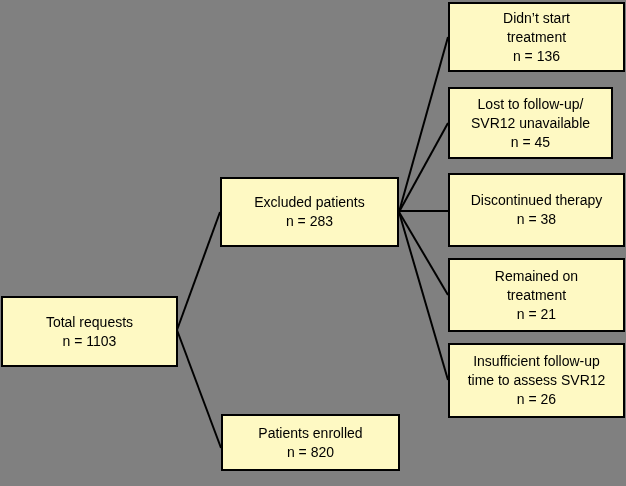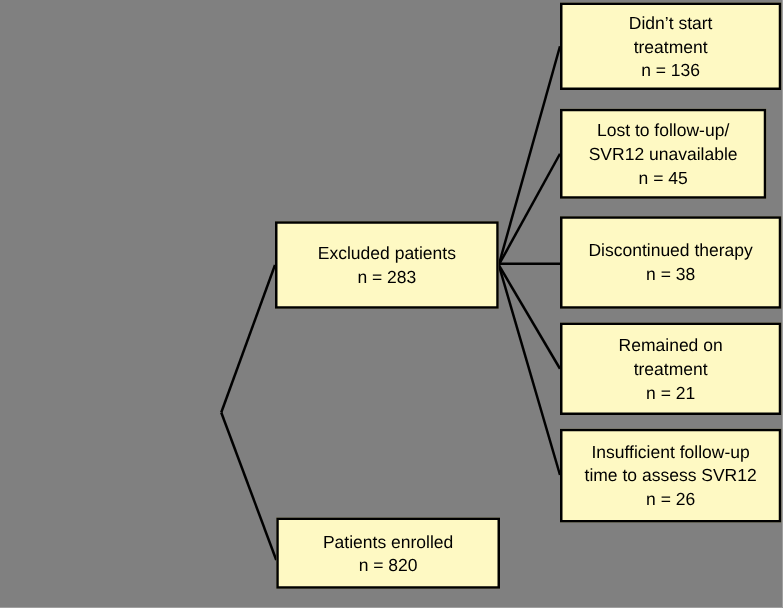--- a/index.html
+++ b/index.html
@@ -55,20 +55,24 @@
   <svg id="connector-svg" viewBox="0 0 626 486" xmlns="http://www.w3.org/2000/svg">
     <line x1="177" y1="330" x2="220" y2="212" stroke-width="2" stroke="#000000"></line>
     <line x1="177" y1="330" x2="221" y2="448" stroke-width="2" stroke="#000000"></line>
     <line x1="399" y1="212" x2="448" y2="37" stroke-width="2" stroke="#000000"></line>
     <line x1="399" y1="212" x2="448" y2="123" stroke-width="2" stroke="#000000"></line>
     <line x1="399" y1="211" x2="448" y2="211" stroke-width="2" stroke="#000000"></line>
     <line x1="399" y1="212" x2="448" y2="295" stroke-width="2" stroke="#000000"></line>
     <line x1="399" y1="212" x2="448" y2="380" stroke-width="2" stroke="#000000"></line>
   </svg>
 
+  <div class="node" id="node-total">
+    <span class="node-label">Total requests
+n = 1103</span>
+  </div>
 
   <div class="node" id="node-excluded">
     <span class="node-label">Excluded patients
 n = 283</span>
   </div>
 
   <div class="node" id="node-enrolled">
     <span class="node-label">Patients enrolled
 n = 820</span>
   </div>

